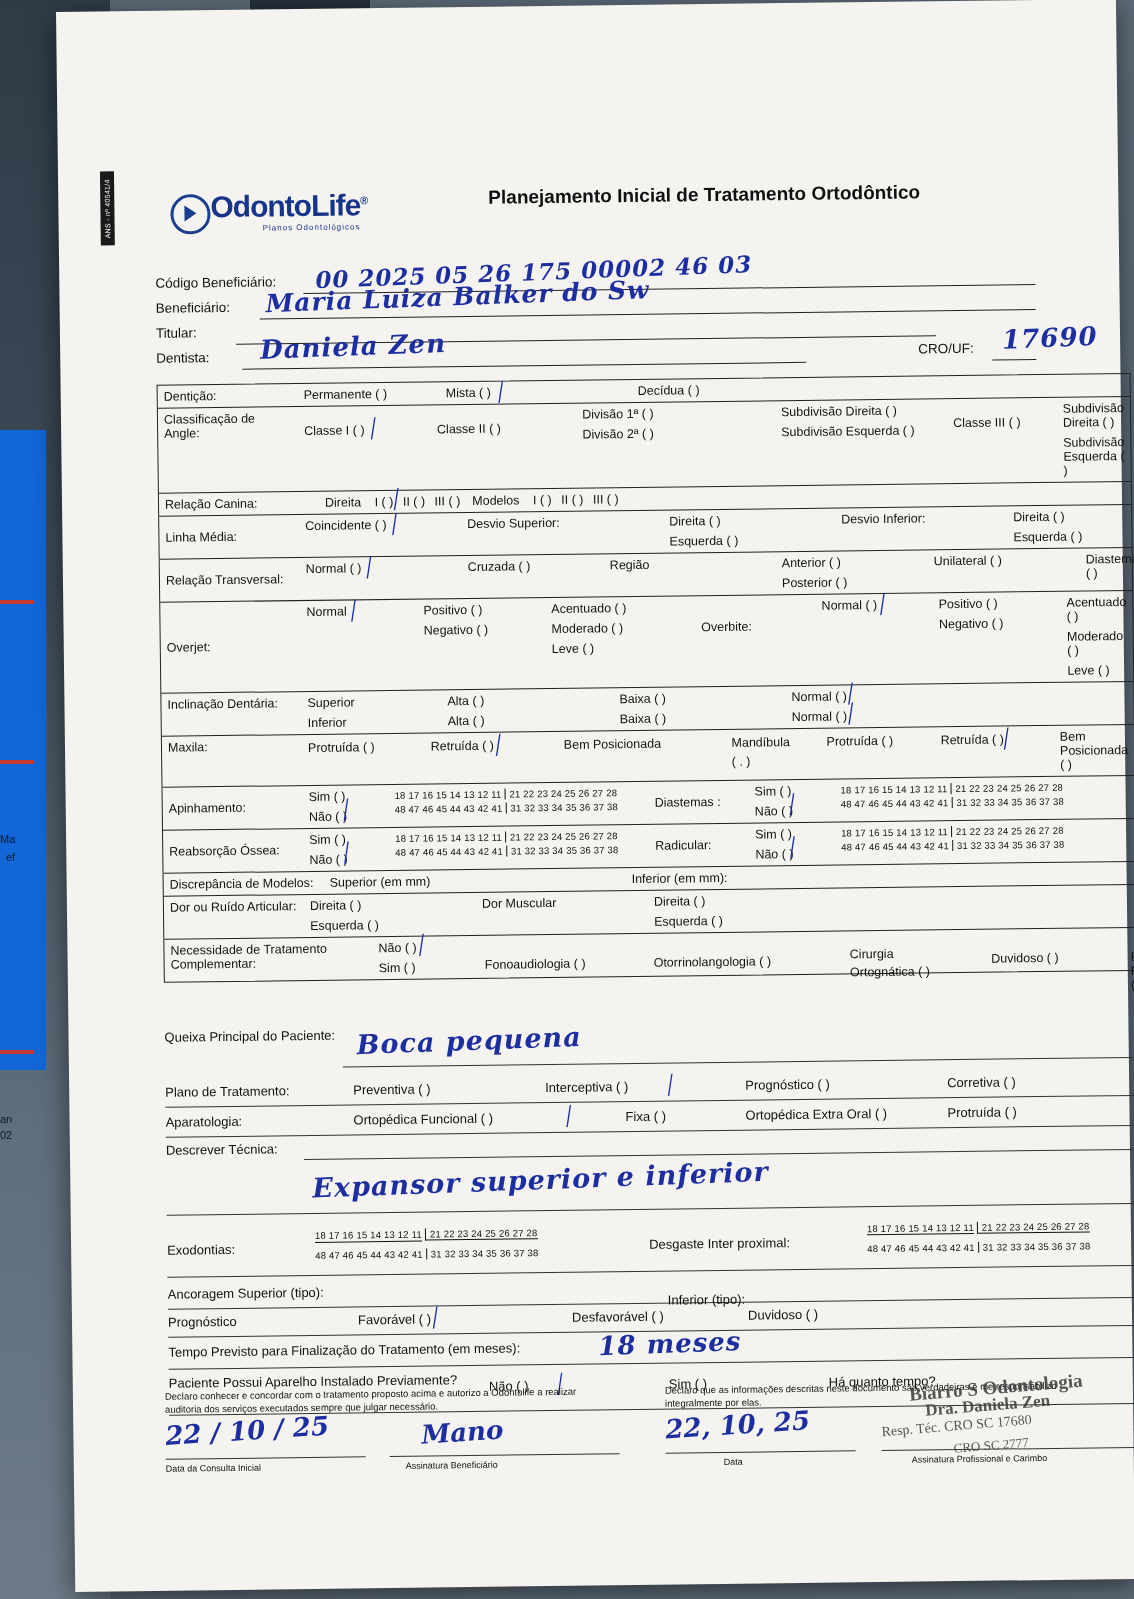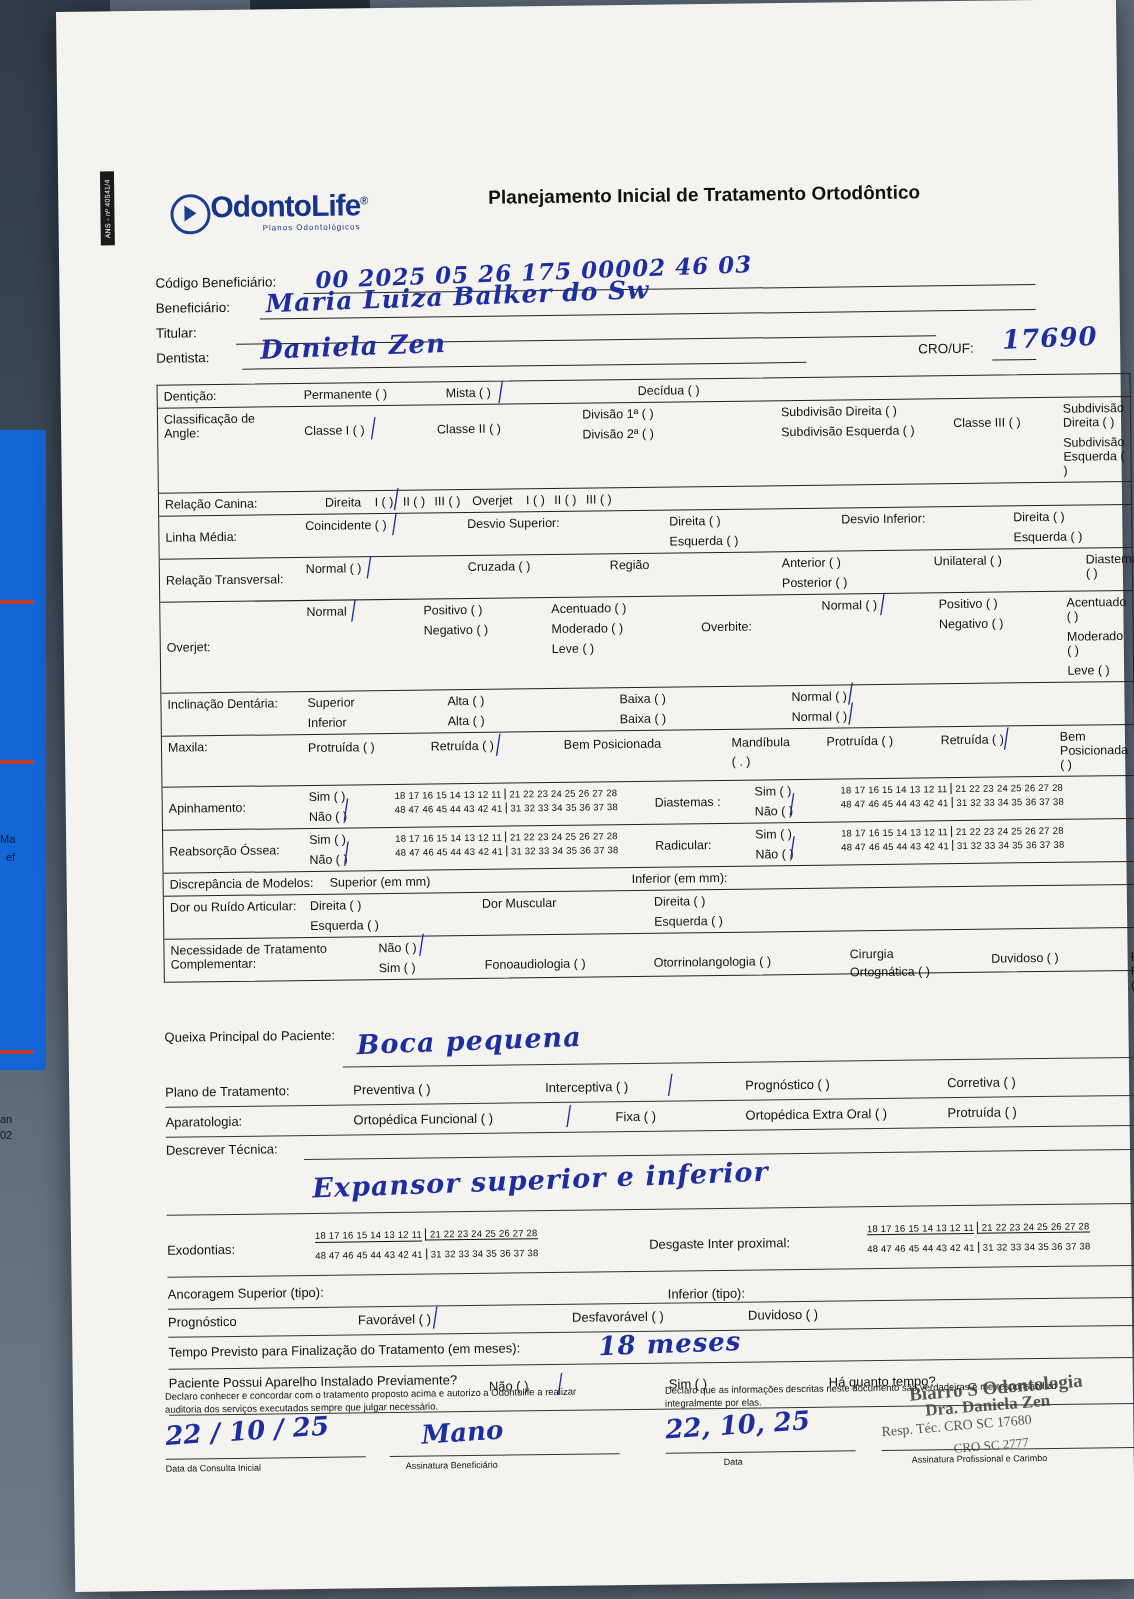--- a/index.html
+++ b/index.html
@@ -174,21 +174,21 @@
     <div class="tr">
       <div class="c" style="width:148px">Relação Canina:</div>
       <div class="c" style="position:relative">
         <span>Direita</span>
         <span style="margin-left:10px">I (  )</span>
         <span style="margin-left:6px">II (  )</span>
         <span style="margin-left:6px">III (  )</span>
         <span class="tick" style="left:72px;top:-2px;">╱</span>
       </div>
       <div class="c">
-        <span>Overjet</span>
+        <span>Modelos</span>
         <span style="margin-left:10px">I (  )</span>
         <span style="margin-left:6px">II (  )</span>
         <span style="margin-left:6px">III (  )</span>
       </div>
     </div>
 
     <div class="tr">
       <div class="c lbl" style="display:flex;align-items:center">Linha Média:</div>
       <div class="c" style="width:150px;position:relative">
         <span style="position:absolute;top:4px">Coincidente (  )</span>
@@ -429,21 +429,21 @@
       <span class="tick" style="left:500px;top:0px">╱</span>
       <span class="ltxt" style="left:580px;top:4px">Prognóstico (  )</span>
       <span class="ltxt" style="left:782px;top:4px">Corretiva (  )</span>
     </div>
 
     <div class="lrow" style="height:30px">
       <span class="lline" style="left:0;right:0;top:28px"></span>
       <span class="ltxt" style="left:0;top:6px">Aparatologia:</span>
       <span class="ltxt" style="left:188px;top:6px">Ortopédica Funcional (  )</span>
       <span class="tick" style="left:398px;top:2px">╱</span>
-      <span class="ltxt" style="left:450px;top:6px">Fixa (  )</span>
+      <span class="ltxt" style="left:460px;top:6px">Fixa (  )</span>
       <span class="ltxt" style="left:580px;top:6px">Ortopédica Extra Oral (  )</span>
       <span class="ltxt" style="left:782px;top:6px">Protruída (  )</span>
     </div>
 
     <div class="lrow" style="height:86px">
       <span class="ltxt" style="left:0;top:4px">Descrever Técnica:</span>
       <span class="lline" style="left:138px;right:0;top:22px"></span>
       <span class="lline" style="left:0;right:0;top:76px"></span>
       <span class="hand" style="left:146px;top:30px;font-size:27px;">Expansor superior e inferior</span>
     </div>
@@ -462,21 +462,21 @@
       </span>
       <span class="teeth" style="position:absolute;left:700px;top:26px">
         <span>48  47  46  45  44  43  42  41</span><span class="sep">31  32  33  34  35  36  37  38</span>
       </span>
       <span class="lline" style="left:0;right:0;top:52px"></span>
     </div>
 
     <div class="lrow" style="height:28px">
       <span class="lline" style="left:0;right:0;top:26px"></span>
       <span class="ltxt" style="left:0;top:4px">Ancoragem Superior (tipo):</span>
-      <span class="ltxt" style="left:500px;top:10px">Inferior (tipo):</span>
+      <span class="ltxt" style="left:500px;top:16px">Inferior (tipo):</span>
     </div>
 
     <div class="lrow" style="height:28px">
       <span class="lline" style="left:0;right:0;top:26px"></span>
       <span class="ltxt" style="left:0;top:4px">Prognóstico</span>
       <span class="ltxt" style="left:190px;top:4px">Favorável (  )</span>
       <span class="tick" style="left:262px;top:0px">╱</span>
       <span class="ltxt" style="left:404px;top:4px">Desfavorável (  )</span>
       <span class="ltxt" style="left:580px;top:4px">Duvidoso (  )</span>
     </div>

